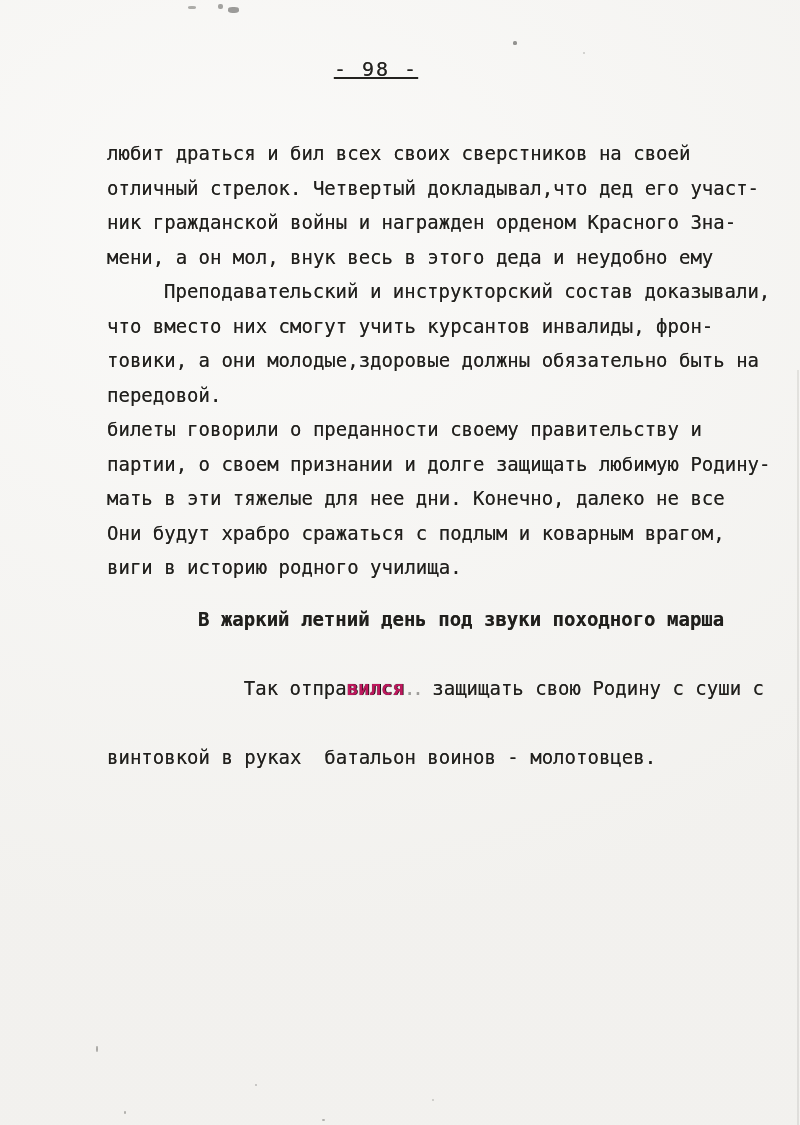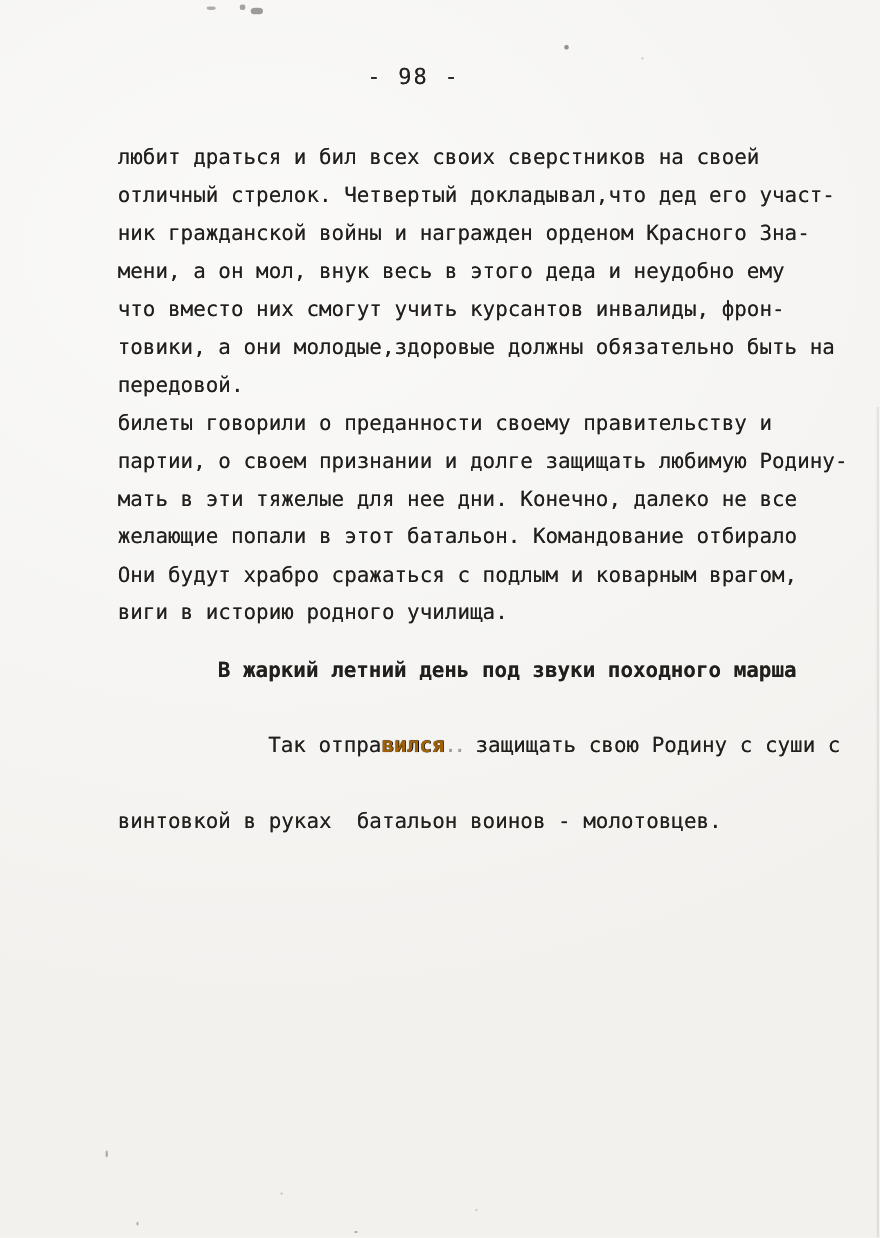--- a/index.html
+++ b/index.html
@@ -16,40 +16,41 @@
   .page-number {
     position: absolute;
     top: 57px;
     left: 0;
     width: 752px;
     text-align: center;
     font-size: 20px;
     letter-spacing: 2px;
     color: #23221f;
     text-shadow: 0 0 0.6px rgba(32,31,29,0.65);
+    text-decoration: underline;
   }
   .text-block {
     position: absolute;
     left: 107px;
-    top: 126px;
+    top: 136px;
     width: 690px;
     font-size: 19px;
     line-height: 34.5px;
     color: #201f1c;
   }
   .line {
     white-space: pre;
     text-shadow: 0 0 0.6px rgba(32,31,29,0.7);
   }
   .ind5 { padding-left: 57px; }
   .ind8 { padding-left: 91px; }
   .gap  { margin-top: 17px; font-weight: bold; }
   .overstrike {
     font-weight: bold;
-    color: #a16207;
+    color: #be185d;
     text-shadow: 0.8px 0 0 #121110, 0 0 0.7px rgba(18,17,16,0.85);
   }
   .artifact {
     opacity: 0.4;
     letter-spacing: -3px;
   }
   .speck {
     position: absolute;
     background: #50504c;
     border-radius: 40%;
@@ -78,27 +79,27 @@
 <div class="speck" style="left:432px; top:1099px; width:2px; height:2px; opacity:.25;"></div>
 <div class="edge-shadow"></div>
 
 <div class="page-number">- 98 -</div>
 
 <div class="text-block">
   <div class="line">любит драться и бил всех своих сверстников на своей</div>
   <div class="line">отличный стрелок. Четвертый докладывал,что дед его участ-</div>
   <div class="line">ник гражданской войны и награжден орденом Красного Зна-</div>
   <div class="line">мени, а он мол, внук весь в этого деда и неудобно ему</div>
+  <div class="line ind5">Преподавательский и инструкторский состав доказывали,</div>
   <div class="line">что вместо них смогут учить курсантов инвалиды, фрон-</div>
   <div class="line">товики, а они молодые,здоровые должны обязательно быть на</div>
   <div class="line">передовой.</div>
   <div class="line">билеты говорили о преданности своему правительству и</div>
   <div class="line">партии, о своем признании и долге защищать любимую Родину-</div>
   <div class="line">мать в эти тяжелые для нее дни. Конечно, далеко не все</div>
-  <div class="line">желающие попали в этот батальон. Командование отбирало</div>
   <div class="line">Они будут храбро сражаться с подлым и коварным врагом,</div>
   <div class="line">виги в историю родного училища.</div>
   <div class="line ind8 gap">В жаркий летний день под звуки походного марша</div>
   <div class="line ind8">
     <span>Так отпра</span><span class="overstrike">вился</span><span class="artifact">..</span><span> защищать свою Родину с суши с</span>
   </div>
   <div class="line">винтовкой в руках  батальон воинов - молотовцев.</div>
 </div>
 
 </body></html>

